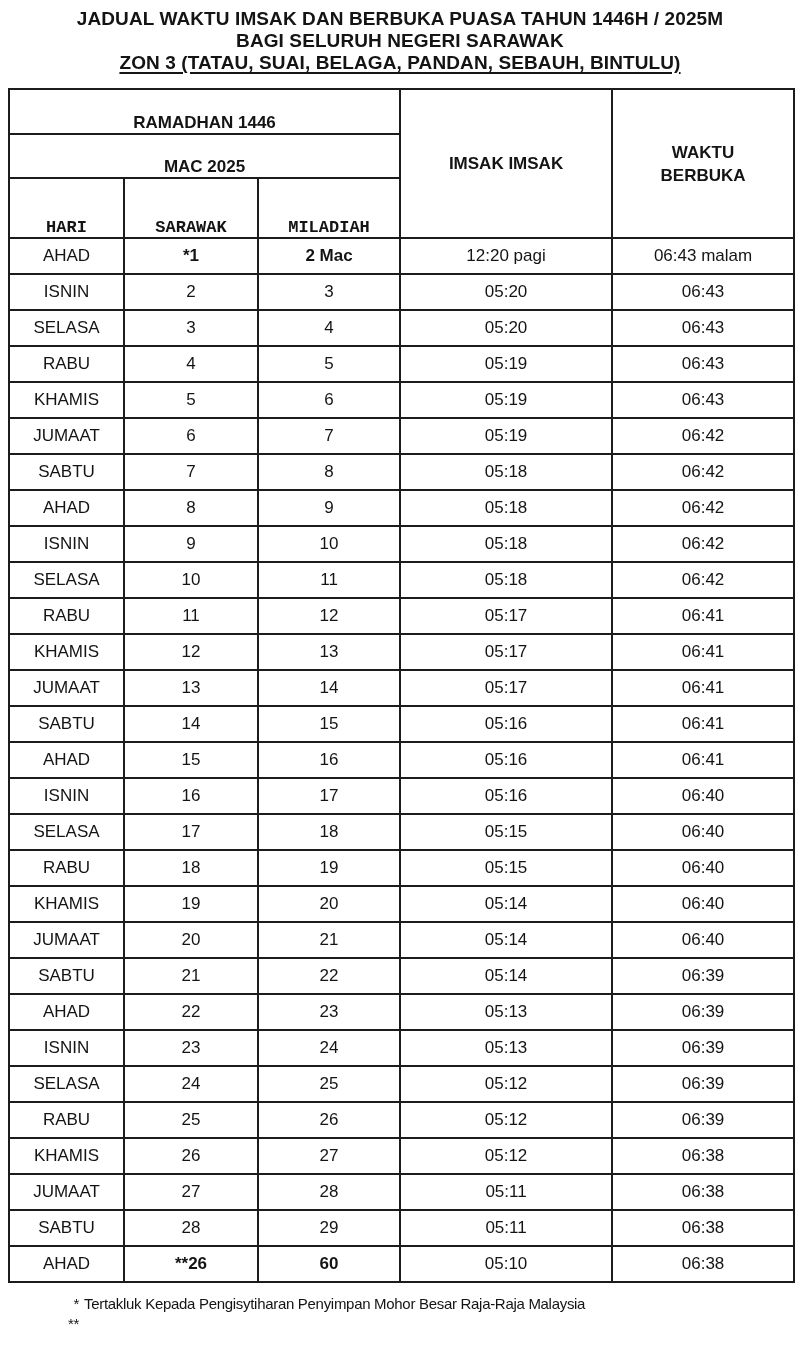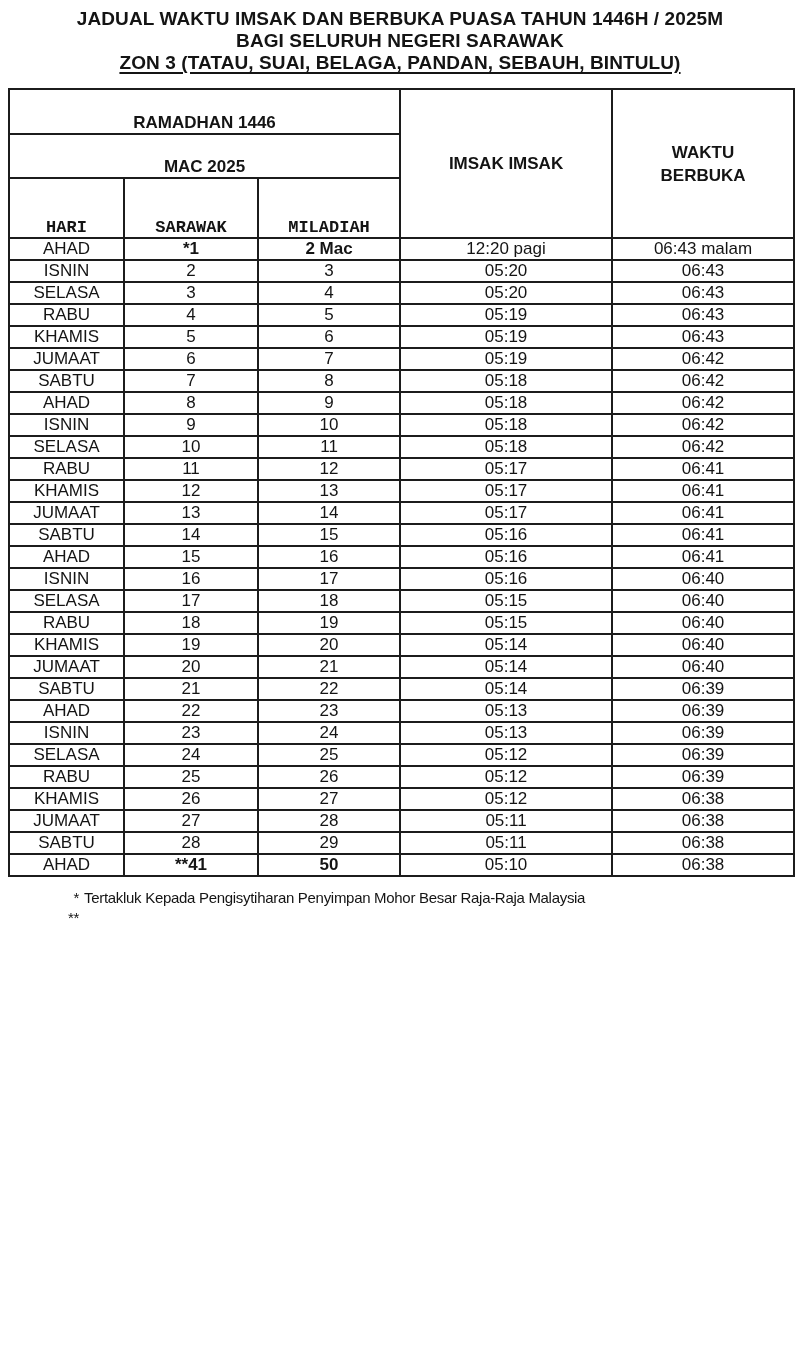--- a/index.html
+++ b/index.html
@@ -41,21 +41,21 @@
     padding: 0;
     overflow: hidden;
   }
   thead th { font-weight: bold; }
   tr.hr1 th { height: 45px; }
   tr.hr2 th { height: 44px; }
   tr.hr3 th { height: 60px; font-family: Liberation Mono, monospace; }
   th.vbottom { vertical-align: bottom; padding-bottom: 7px; }
   th.vmid { vertical-align: middle; }
   th.prewrap { white-space: pre-line; line-height: 23px; }
-  tbody tr { height: 22px; }
+  tbody tr { height: 36px; }
   tbody td { vertical-align: middle; font-weight: normal; }
   tbody td.bold { font-weight: bold; }
 
   
   .notes {
     margin-top: 11px;
     padding-left: 58px;
     font-size: 15px;
     line-height: 20px;
     letter-spacing: -0.3px;
@@ -299,22 +299,22 @@
     </tr>
         <tr>
       <td style="border-color: rgb(28, 28, 28);">SABTU</td>
       <td style="border-color: rgb(28, 28, 28);">28</td>
       <td style="border-color: rgb(28, 28, 28);">29</td>
       <td style="border-color: rgb(28, 28, 28);">05:11</td>
       <td style="border-color: rgb(28, 28, 28);">06:38</td>
     </tr>
         <tr>
       <td style="border-color: rgb(28, 28, 28);">AHAD</td>
-      <td class="bold" style="border-color: rgb(28, 28, 28);">**41</td>
-      <td class="bold" style="border-color: rgb(28, 28, 28);">50</td>
+      <td class="bold" style="border-color: rgb(28, 28, 28);">**26</td>
+      <td class="bold" style="border-color: rgb(28, 28, 28);">60</td>
       <td style="border-color: rgb(28, 28, 28);">05:10</td>
       <td style="border-color: rgb(28, 28, 28);">06:38</td>
     </tr>
       </tbody>
   </table>
 
   <footer class="notes">
     <div class="note">
       <span class="marker">*</span>
       <span class="note-text">Tertakluk Kepada Pengisytiharan Penyimpan Mohor Besar Raja-Raja Malaysia</span>

